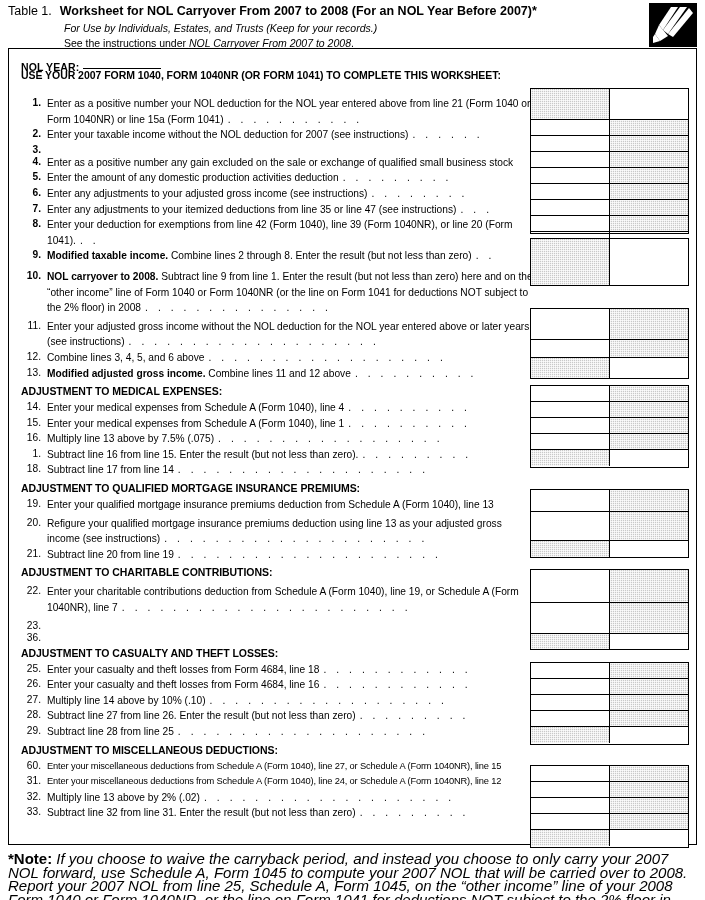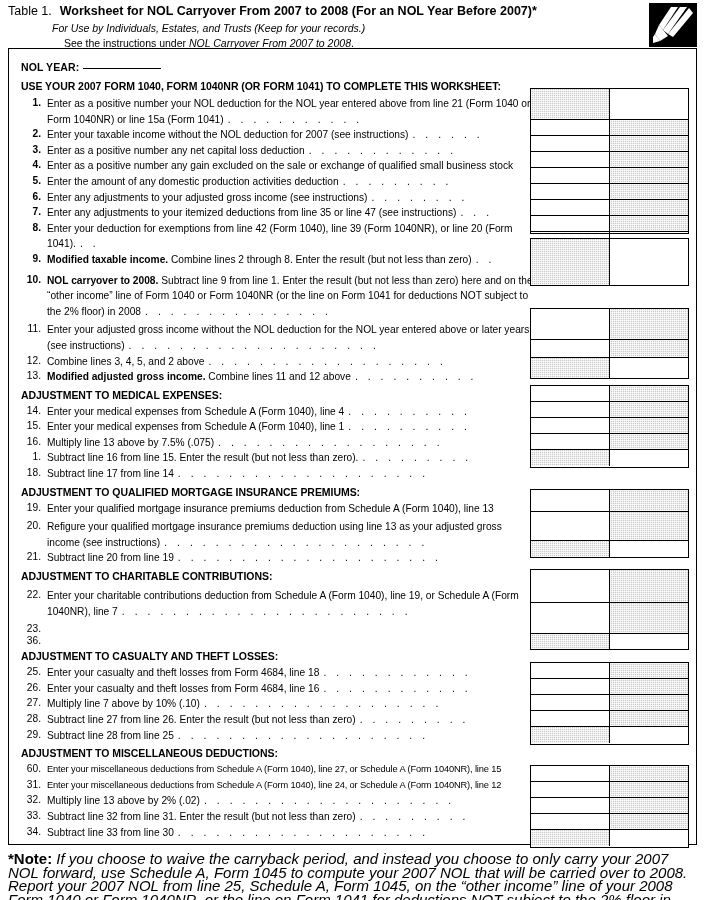--- a/index.html
+++ b/index.html
@@ -33,21 +33,21 @@
     white-space: nowrap;
     margin-right: 8px;
   }
   .title-main {
     font-size: 12.5px;
     font-weight: bold;
   }
   .subtitle-italic {
     font-size: 10.5px;
     font-style: italic;
-    margin-left: 44px;
+    margin-left: 56px;
     margin-top: 3px;
     line-height: 1.35;
   }
   .subtitle-plain {
     font-size: 10.5px;
     margin-left: 56px;
     margin-top: 1px;
     line-height: 1.35;
   }
   .subtitle-plain i { font-style: italic; }
@@ -86,21 +86,21 @@
     width: 78px;
     border-bottom: 1.4px solid #000;
     margin-left: 4px;
     vertical-align: 2px;
     height: 9px;
   }
 
   .use-your {
     position: absolute;
     left: 12px;
-    top: 31px;
+    top: 20px;
     font-size: 10.5px;
     font-weight: bold;
     letter-spacing: -0.05px;
   }
 
   
   .rows {
     position: absolute;
     left: 12px;
     top: 47px;
@@ -237,21 +237,20 @@
       <div class="txt"><span>Enter as a positive number your NOL deduction for the NOL year entered above from line 21 (Form 1040 or Form 1040NR) or line 15a (Form 1041)</span><span class="leader">. . . . . . . . . . .</span></div>
     </div>
 
     <div class="row">
       <div class="num bold">2.</div>
       <div class="txt"><span>Enter your taxable income without the NOL deduction for 2007 (see instructions)</span><span class="leader">. . . . . .</span></div>
     </div>
 
     <div class="row">
       <div class="num bold">3.</div>
-      <div class="txt"><span>Enter as a positive number any net capital loss deduction</span><span class="leader">. . . . . . . . . . . .</span></div>
     </div>
 
     <div class="row">
       <div class="num bold">4.</div>
       <div class="txt"><span>Enter as a positive number any gain excluded on the sale or exchange of qualified small business stock</span><span class="leader"></span></div>
     </div>
 
     <div class="row">
       <div class="num bold">5.</div>
       <div class="txt"><span>Enter the amount of any domestic production activities deduction</span><span class="leader">. . . . . . . . .</span></div>
@@ -286,21 +285,21 @@
 
     <div class="spacer-2"></div>
 
     <div class="row">
       <div class="num">11.</div>
       <div class="txt"><span>Enter your adjusted gross income without the NOL deduction for the NOL year entered above or later years. (see instructions)</span><span class="leader">. . . . . . . . . . . . . . . . . . . .</span></div>
     </div>
 
     <div class="row">
       <div class="num">12.</div>
-      <div class="txt"><span>Combine lines 3, 4, 5, and 2 above</span><span class="leader">. . . . . . . . . . . . . . . . . . .</span></div>
+      <div class="txt"><span>Combine lines 3, 4, 5, and 6 above</span><span class="leader">. . . . . . . . . . . . . . . . . . .</span></div>
     </div>
 
     <div class="row">
       <div class="num">13.</div>
       <div class="txt"><b>Modified adjusted gross income.</b><span> Combine lines 11 and 12 above</span><span class="leader">. . . . . . . . . .</span></div>
     </div>
 
     <div class="section-head">ADJUSTMENT TO MEDICAL EXPENSES:</div>
 
     <div class="row">
@@ -370,21 +369,21 @@
       <div class="txt"><span>Enter your casualty and theft losses from Form 4684, line 18</span><span class="leader">. . . . . . . . . . . .</span></div>
     </div>
 
     <div class="row">
       <div class="num">26.</div>
       <div class="txt"><span>Enter your casualty and theft losses from Form 4684, line 16</span><span class="leader">. . . . . . . . . . . .</span></div>
     </div>
 
     <div class="row">
       <div class="num">27.</div>
-      <div class="txt"><span>Multiply line 7 above by 10% (.10)</span><span class="leader">. . . . . . . . . . . . . . . . . . .</span></div>
+      <div class="txt"><span>Multiply line 14 above by 10% (.10)</span><span class="leader">. . . . . . . . . . . . . . . . . . .</span></div>
     </div>
 
     <div class="row">
       <div class="num">28.</div>
       <div class="txt"><span>Subtract line 27 from line 26. Enter the result (but not less than zero)</span><span class="leader">. . . . . . . . .</span></div>
     </div>
 
     <div class="row">
       <div class="num">29.</div>
       <div class="txt"><span>Subtract line 28 from line 25</span><span class="leader">. . . . . . . . . . . . . . . . . . . .</span></div>
@@ -405,24 +404,20 @@
     <div class="row">
       <div class="num">32.</div>
       <div class="txt"><span>Multiply line 13 above by 2% (.02)</span><span class="leader">. . . . . . . . . . . . . . . . . . . .</span></div>
     </div>
 
     <div class="row">
       <div class="num">33.</div>
       <div class="txt"><span>Subtract line 32 from line 31. Enter the result (but not less than zero)</span><span class="leader">. . . . . . . . .</span></div>
     </div>
 
-    <div class="row">
-      <div class="num">34.</div>
-      <div class="txt"><span>Subtract line 33 from line 30</span><span class="leader">. . . . . . . . . . . . . . . . . . . .</span></div>
-    </div>
 
   </div>
 
   <div class="boxes">
 
     <div class="bgrp" style="top:39px;height:146px;">
       <div class="brow" style="height:31px">
         <div class="cellL shade"></div>
         <div class="cellR"></div>
       </div>

